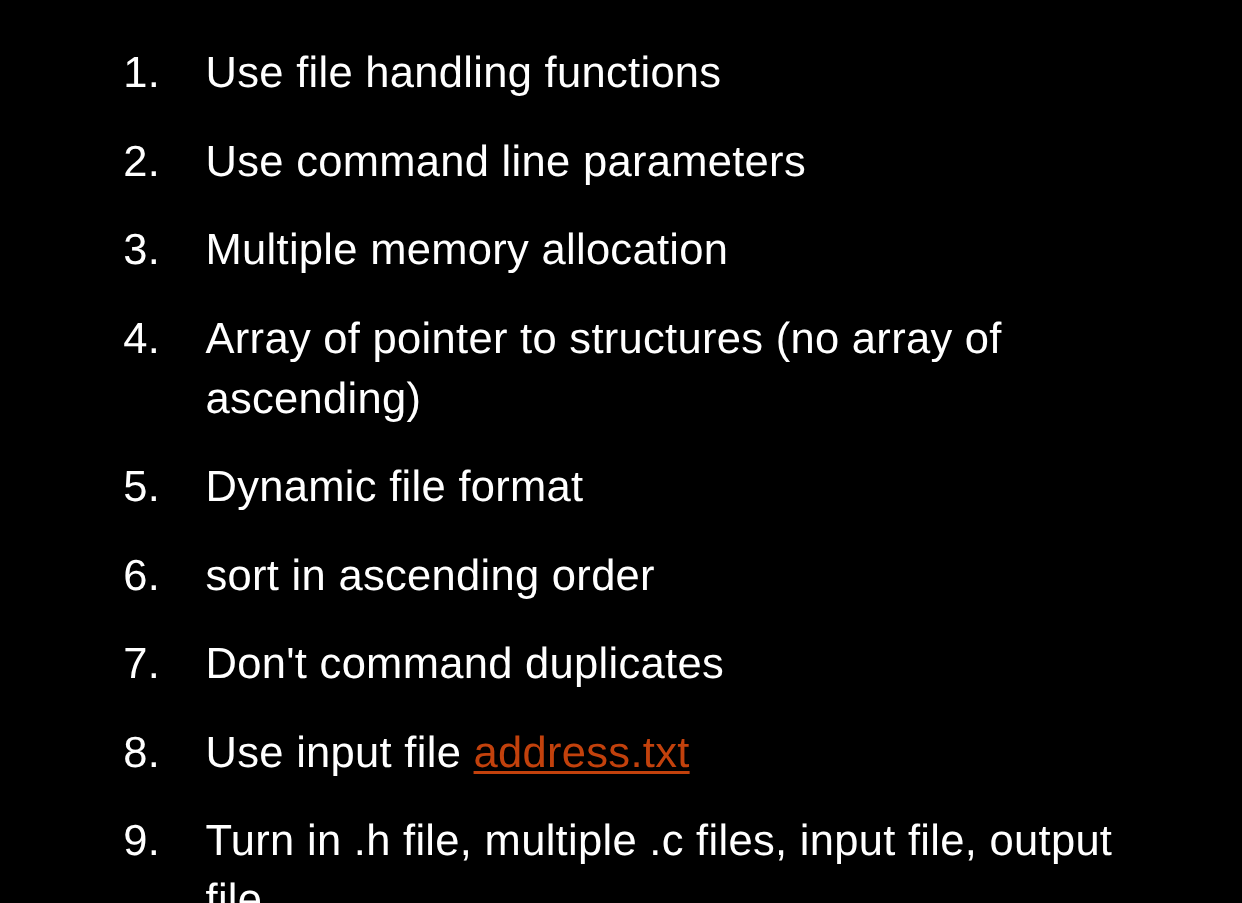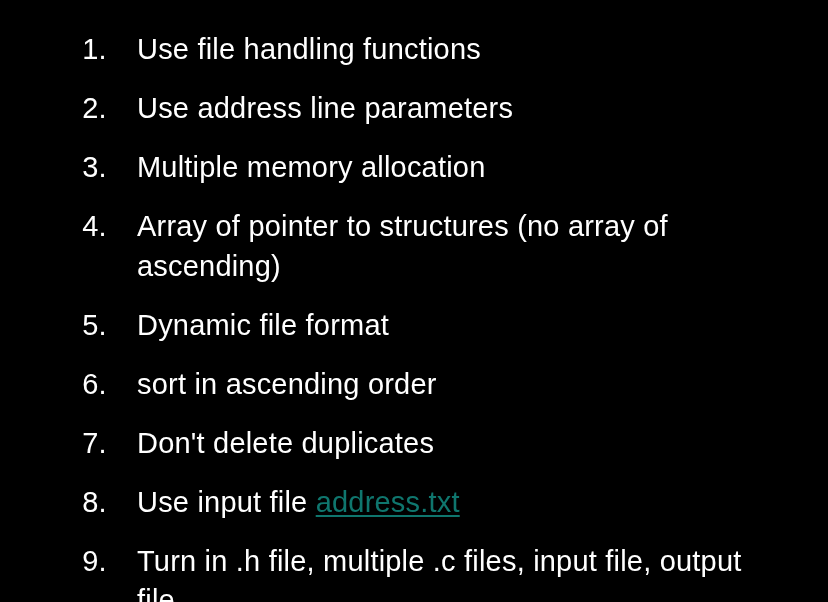--- a/index.html
+++ b/index.html
@@ -25,49 +25,49 @@
       line-height: 1.35;
       margin-bottom: 20px;
       padding-left: 22px;
       font-weight: 400;
       letter-spacing: 0.2px;
     }
     li::marker {
       color: #ffffff;
     }
     a.file-link {
-      color: #0f766e;
+      color: #c2410c;
       text-decoration: underline;
       text-underline-offset: 3px;
     }
   </style>
 </head>
 <body>
 
 <ol>
   <li>
     <span>Use file handling functions</span>
   </li>
   <li>
-    <span>Use address line parameters</span>
+    <span>Use command line parameters</span>
   </li>
   <li>
     <span>Multiple memory allocation</span>
   </li>
   <li>
     <span>Array of pointer to structures (no array of ascending)</span>
   </li>
   <li>
     <span>Dynamic file format</span>
   </li>
   <li>
     <span>sort in ascending order</span>
   </li>
   <li>
-    <span>Don't delete duplicates</span>
+    <span>Don't command duplicates</span>
   </li>
   <li>
     <span>Use input file </span><a class="file-link">address.txt</a>
   </li>
   <li>
     <span>Turn in .h file, multiple .c files, input file, output file</span>
   </li>
 </ol>
 
 </body></html>

